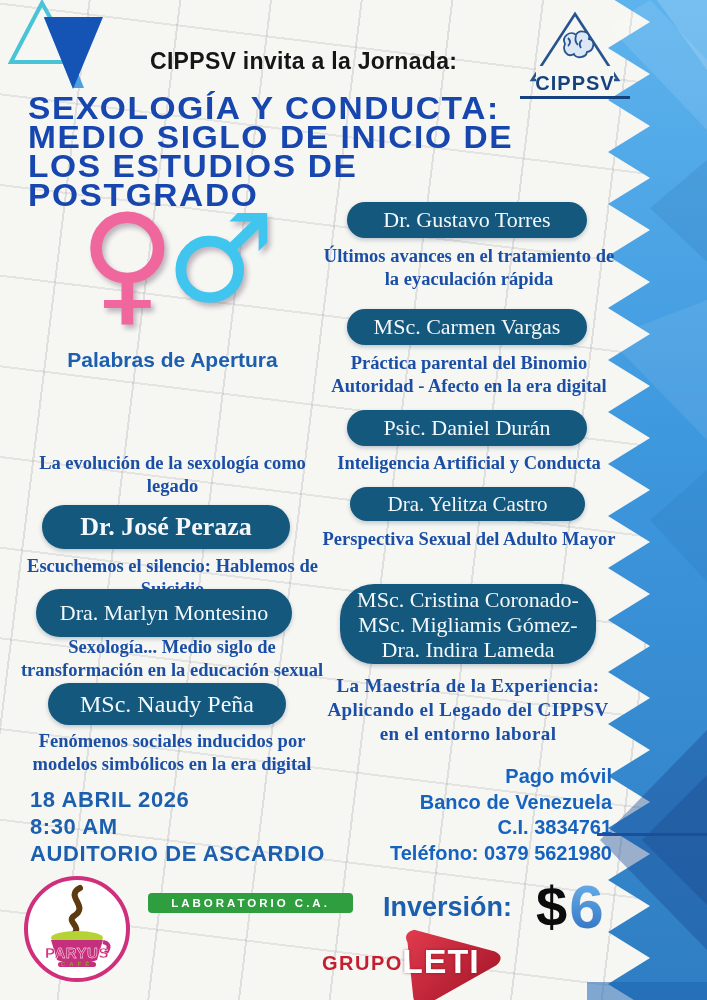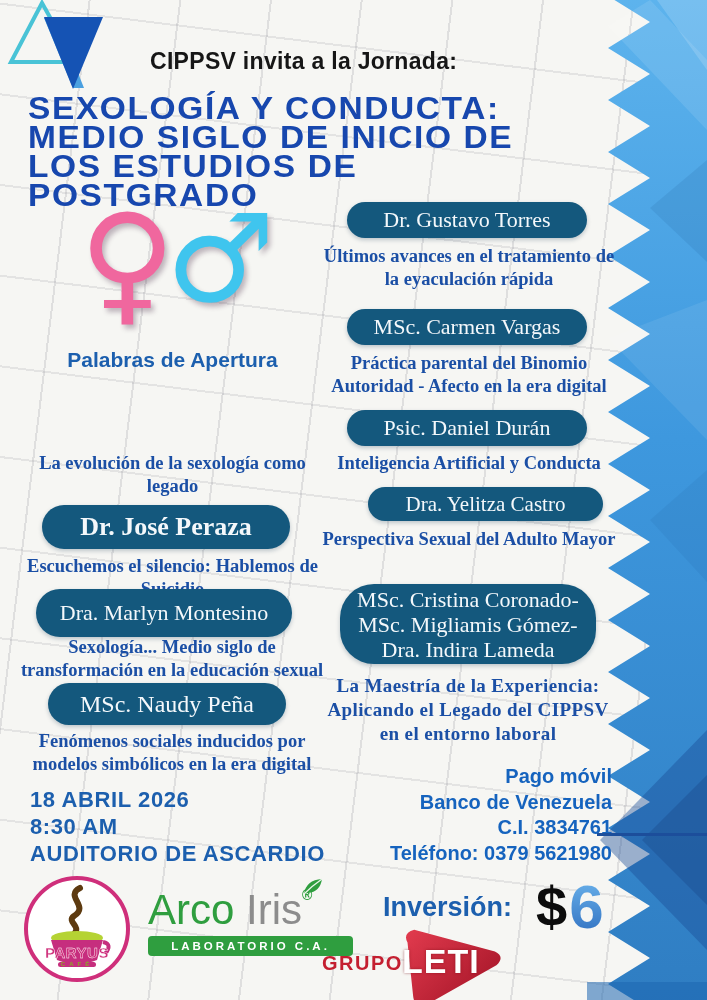--- a/index.html
+++ b/index.html
@@ -47,21 +47,21 @@
   #t-l2{left:12px;  top:636px; width:320px;}
   #p-l3{left:48px;  top:683px; width:238px; height:42px; font-size:24px;}
   #t-l3{left:12px;  top:730px; width:320px;}
   
   #p-r0{left:347px; top:202px; width:240px; height:36px; font-size:22px;}
   #t-r0{left:320px; top:245px; width:298px;}
   #p-r1{left:347px; top:309px; width:240px; height:36px; font-size:22px;}
   #t-r1{left:318px; top:352px; width:302px;}
   #p-r2{left:347px; top:410px; width:240px; height:36px; font-size:22px;}
   #t-r2{left:318px; top:452px; width:302px;}
-  #p-r3{left:368px; top:487px; width:235px; height:34px; font-size:21px;}
+  #p-r3{left:350px; top:487px; width:235px; height:34px; font-size:21px;}
   #t-r3{left:320px; top:528px; width:298px;}
   #p-r4{left:340px; top:584px; width:256px; height:80px; font-size:22px; line-height:25px; flex-direction:column; border-radius:34px;}
   #t-r4{left:316px; top:674px; width:304px; font-size:19px; line-height:24px; letter-spacing:.4px;}
   
   #event{left:30px; top:786px; width:330px; color:#1c5fae; font-weight:bold;
          font-size:22px; line-height:27px; letter-spacing:.6px;}
   
   #payment{left:318px; top:764px; width:294px; text-align:right; color:#1563be;
            font-weight:bold; font-size:20px; line-height:25.5px;}
   #band-line{left:597px; top:833px; width:110px; height:3px; background:#1c4e9b; z-index:4;}
@@ -123,20 +123,32 @@
   </svg>
 
   <svg class="abs svgabs" style="left:4px;top:0;" width="135" height="100" viewBox="0 0 135 100">
     <polygon points="40,18 52,18 80,88 69,88" fill="#4aa0e0"></polygon>
     <polygon points="38,3 7,62 71,62" fill="none" stroke="#49c3d6" stroke-width="4"></polygon>
     <polygon points="40,17 99,17 69,89" fill="#1553b4"></polygon>
   </svg>
 
   <div id="invite" class="abs">CIPPSV invita a la Jornada:</div>
 
+  <div id="cippsv-logo" class="abs">
+    <svg width="118" height="96" viewBox="0 0 118 96">
+      <polygon points="59,4 16,70 102,70" fill="none" stroke="#27548f" stroke-width="2.6"></polygon>
+      <g stroke="#27548f" stroke-width="1.8" fill="#dde8f6">
+        <path d="M49,34 c-4,-8 6,-14 11,-9 c3,-7 15,-3 13,4 c7,1 5,12 -2,13 c-1,6 -11,7 -13,2 c-6,4 -12,-3 -9,-10 z"></path>
+        <path d="M52,28 q4,4 0,8 M60,26 q-2,5 2,9 M66,30 q-4,3 -1,8" fill="none"></path>
+      </g>
+      <rect x="20" y="56" width="78" height="18" fill="#f6f6f3"></rect>
+    </svg>
+    <div class="lbl">CIPPSV</div>
+    <div class="base"></div>
+  </div>
 
   <div id="title" class="abs">
     <div>SEXOLOGÍA Y CONDUCTA:</div>
     <div>MEDIO SIGLO DE INICIO DE</div>
     <div>LOS ESTUDIOS DE</div>
     <div>POSTGRADO</div>
   </div>
 
   <div id="symbols" class="abs">
     <span id="female-sym" class="sym">♀</span>
@@ -196,27 +208,20 @@
       <ellipse cx="49" cy="58" rx="26" ry="7" fill="#b5d334"></ellipse>
       <path d="M23,60 L75,60 L69,80 Q49,88 29,80 Z" fill="#c62e7e"></path>
       <path d="M75,62 q10,2 2,12" fill="none" stroke="#c62e7e" stroke-width="4"></path>
       <rect x="30" y="82" width="38" height="5" rx="2.5" fill="#c62e7e"></rect>
     </svg>
     <div class="pname">PARYUS</div>
     <div class="ptag">CAFÉ</div>
   </div>
 
   <div id="arcoiris" class="abs">
-    <div id="arco-text">
-      <span id="arco-w1">Arco </span><span id="arco-w2">Iris</span><span id="arco-reg">®</span>
-      <svg id="arco-leaf" width="26" height="22" viewBox="0 0 26 22">
-        <path d="M4,18 Q6,4 22,3 Q20,16 8,17 Z" fill="#2f9e3f"></path>
-        <path d="M4,18 Q12,10 22,3" fill="none" stroke="#e8f5e8" stroke-width="1.4"></path>
-      </svg>
-    </div>
     <div id="arco-bar">LABORATORIO C.A.</div>
   </div>
 
   <div id="leti" class="abs">
     <div id="leti-grupo">GRUPO</div>
     <svg id="leti-tri" width="120" height="84" viewBox="0 0 120 84">
       <defs>
         <linearGradient id="letiGrad" x1="0" y1="0" x2="1" y2="1">
           <stop offset="0" stop-color="#e23b4e"></stop>
           <stop offset="1" stop-color="#a01225"></stop>

